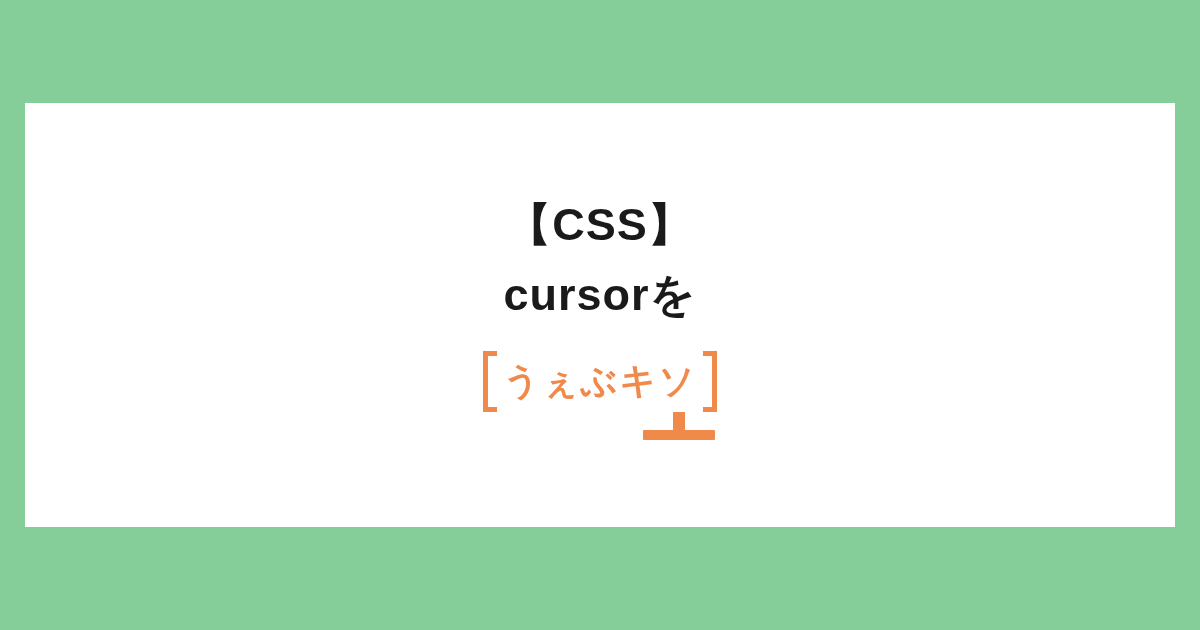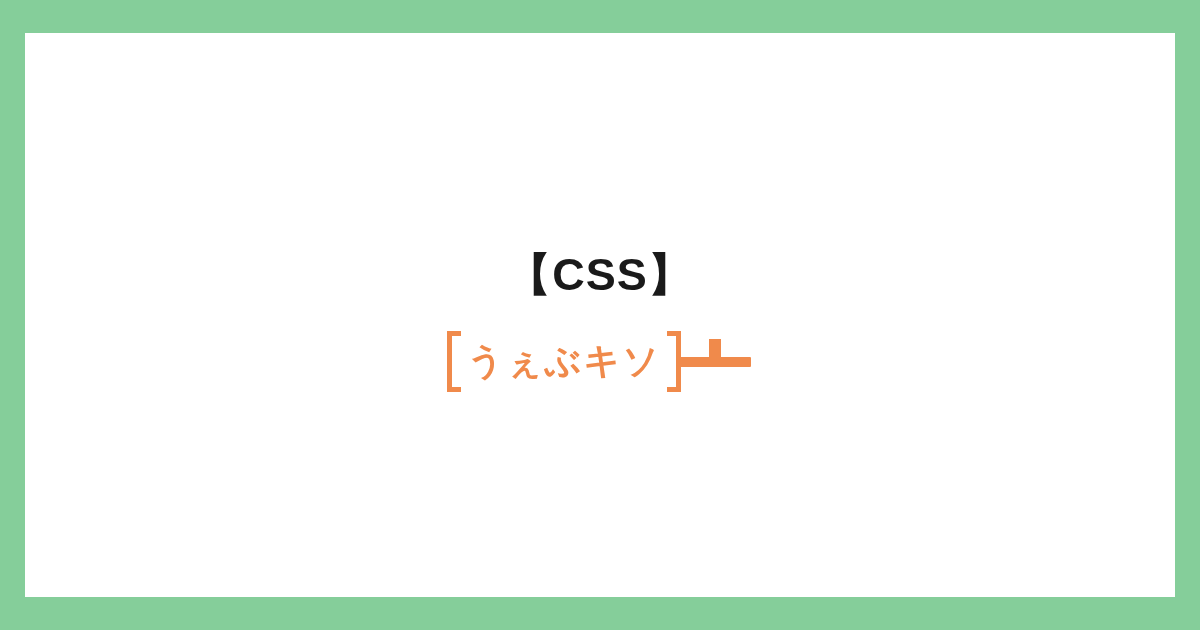--- a/index.html
+++ b/index.html
@@ -11,40 +11,40 @@
       width: 1200px;
       height: 630px;
       background: #85ce9a;
       display: flex;
       align-items: center;
       justify-content: center;
       font-family: "Hiragino Sans", "Yu Gothic", "Meiryo", sans-serif;
     }
     .card {
       width: 1150px;
-      height: 564px;
+      height: 424px;
       background: #ffffff;
       display: flex;
       flex-direction: column;
       align-items: center;
       justify-content: center;
       gap: 28px;
     }
     .title-block {
       text-align: center;
       color: #1a1a1a;
       font-size: 45px;
       font-weight: 700;
       line-height: 1.55;
       letter-spacing: 1px;
     }
     .logo-block {
       display: flex;
-      flex-direction: row;
-      align-items: flex-start;
+      flex-direction: column;
+      align-items: flex-end;
       color: #f08a4b;
     }
     .logo-text {
       font-size: 36px;
       font-weight: 800;
       letter-spacing: 2px;
       color: #f08a4b;
       position: relative;
       padding: 0 18px 4px 18px;
     }
@@ -80,20 +80,21 @@
       background: #f08a4b;
       border-radius: 1px;
     }
   </style>
 </head>
 <body>
 
 <div class="card">
   <div class="title-block">
     <div>【CSS】</div>
+    <div>cursorを</div>
   </div>
 
   <div class="logo-block">
     <div class="logo-text">
       <span class="bracket-left"></span>
       <span>うぇぶキソ</span>
       <span class="bracket-right"></span>
     </div>
     <div class="stand">
       <div class="neck"></div>

